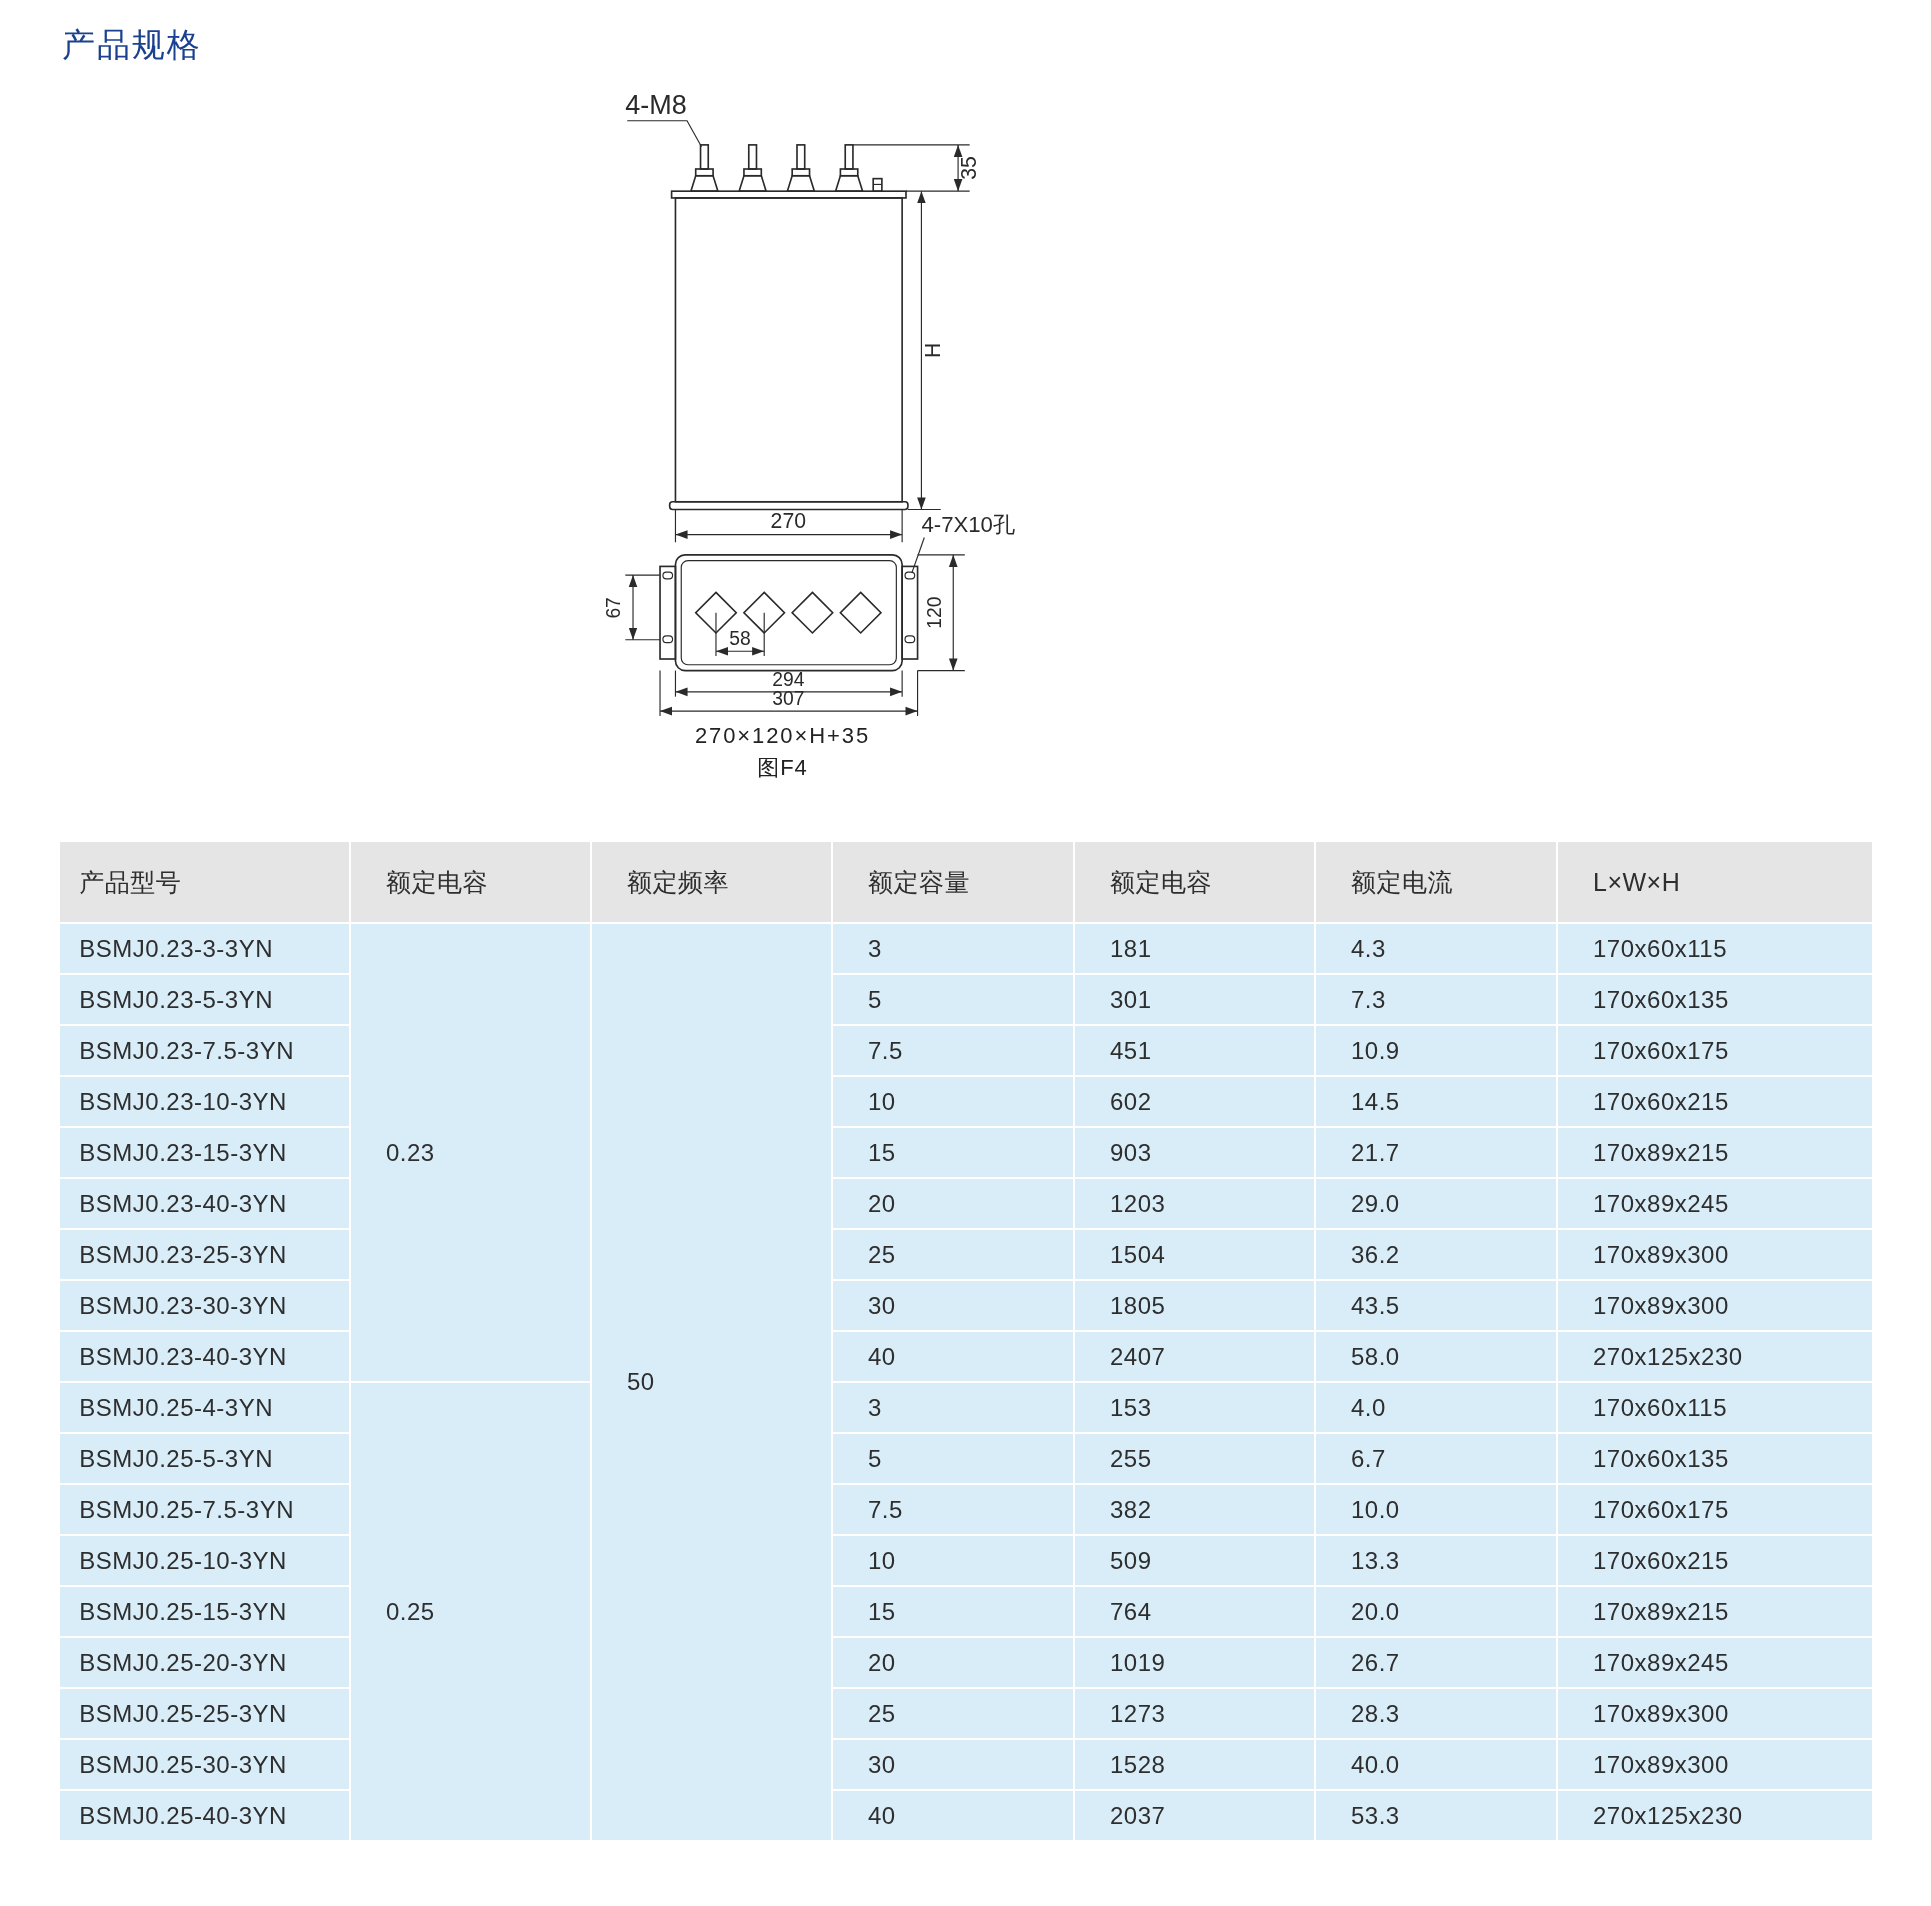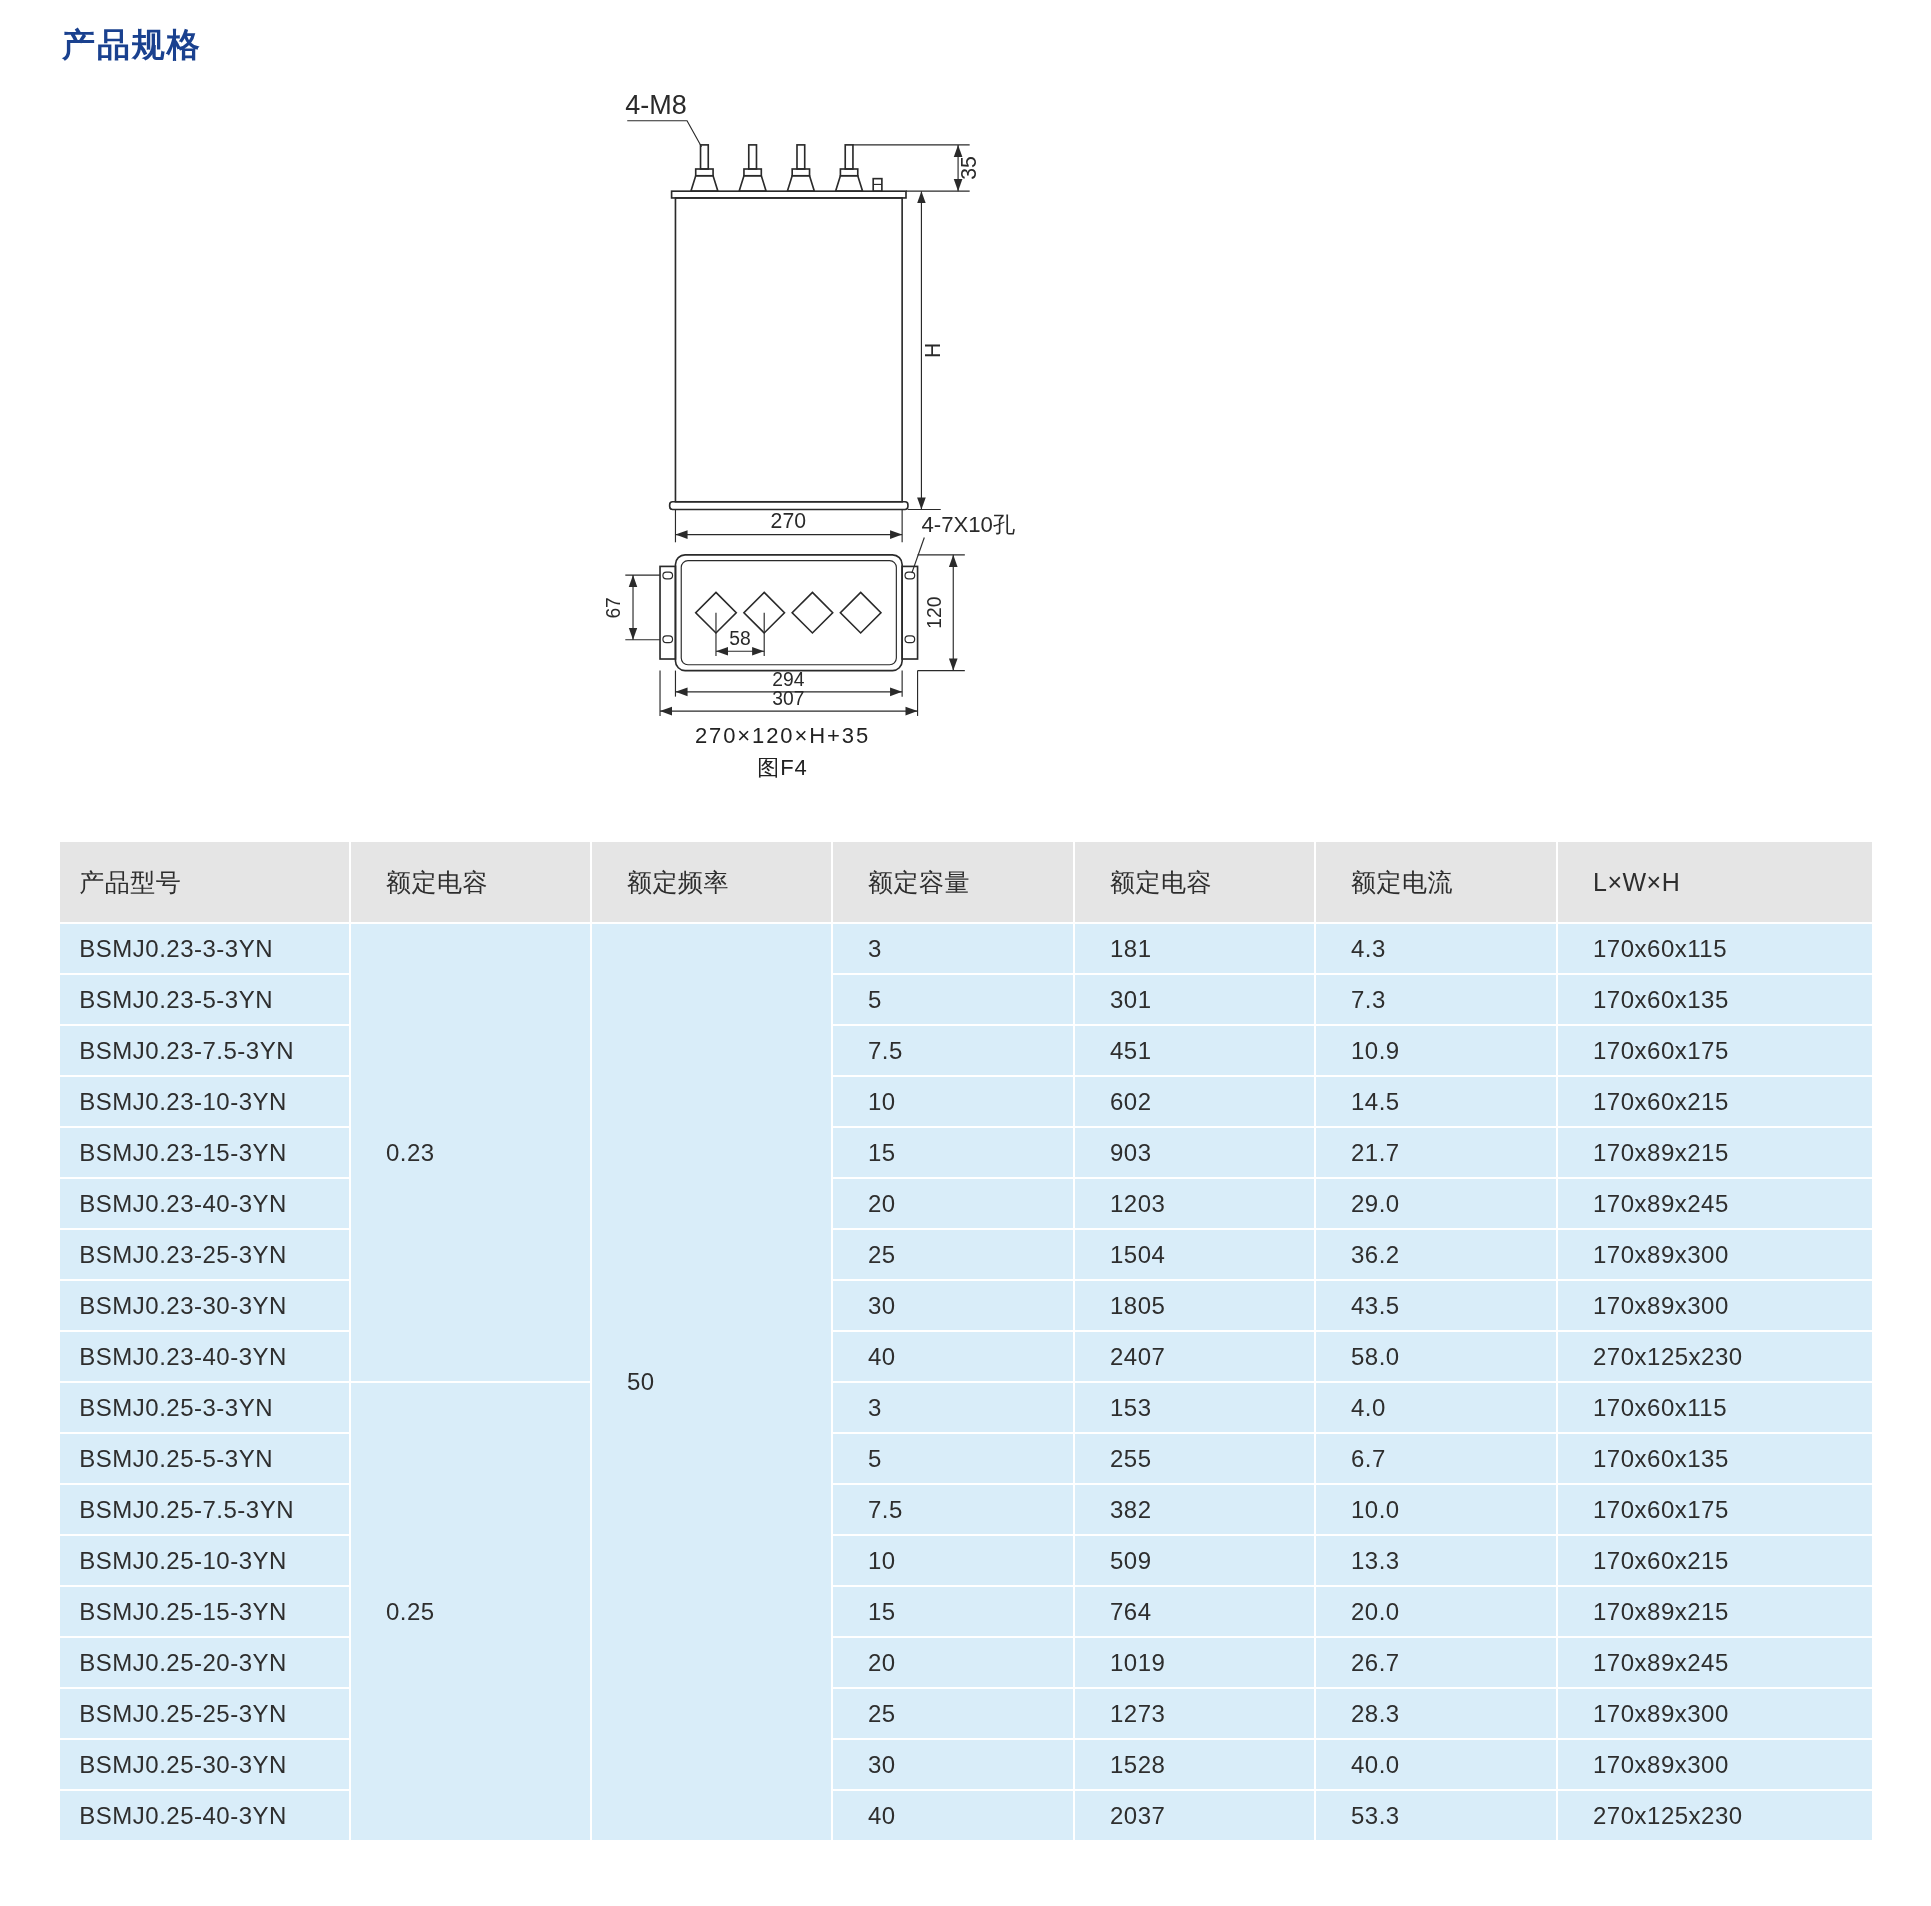--- a/index.html
+++ b/index.html
@@ -2,21 +2,21 @@
 <html><head>
 <meta charset="utf-8">
 <style>
   html,body { margin:0; padding:0; background:#ffffff; }
   #page {
     position:relative; width:1931px; height:1907px; background:#ffffff;
     font-family:"Liberation Sans", sans-serif; color:#2e2e2e; overflow:hidden;
   }
   #page-title {
     position:absolute; left:62px; top:23px;
-    font-size:33px; font-weight:700; color:#1a418f; letter-spacing:1.9px;
+    font-size:33px; font-weight:400; color:#1a418f; letter-spacing:1.9px;
   }
   #drawing-svg { position:absolute; left:579px; top:82px; }
   #drawing-svg .ol   { fill:none; stroke:#2a2a2a; stroke-width:1.7px; }
   #drawing-svg .thin { fill:none; stroke:#2a2a2a; stroke-width:1.2px; }
   #drawing-svg .dim  { fill:none; stroke:#2a2a2a; stroke-width:1.2px; }
   #drawing-svg text  { fill:#2a2a2a; font-family:"Liberation Sans",sans-serif; }
   .dimtxt  { font-size:22px; }
   .dimtxt2 { font-size:20px; }
   .lbltxt  { font-size:28px; }
   .lbltxt2 { font-size:23px; }
@@ -259,21 +259,21 @@
         <td class="pad-num">170x89x300</td>
       </tr>
       <tr>
         <td class="pad-model">BSMJ0.23-40-3YN</td>
         <td class="pad-num">40</td>
         <td class="pad-num">2407</td>
         <td class="pad-num">58.0</td>
         <td class="pad-num">270x125x230</td>
       </tr>
       <tr>
-        <td class="pad-model">BSMJ0.25-3-3YN</td>
+        <td class="pad-model">BSMJ0.25-4-3YN</td>
         <td class="pad-num" rowspan="9">0.25</td>
         <td class="pad-num">3</td>
         <td class="pad-num">153</td>
         <td class="pad-num">4.0</td>
         <td class="pad-num">170x60x115</td>
       </tr>
       <tr>
         <td class="pad-model">BSMJ0.25-5-3YN</td>
         <td class="pad-num">5</td>
         <td class="pad-num">255</td>

